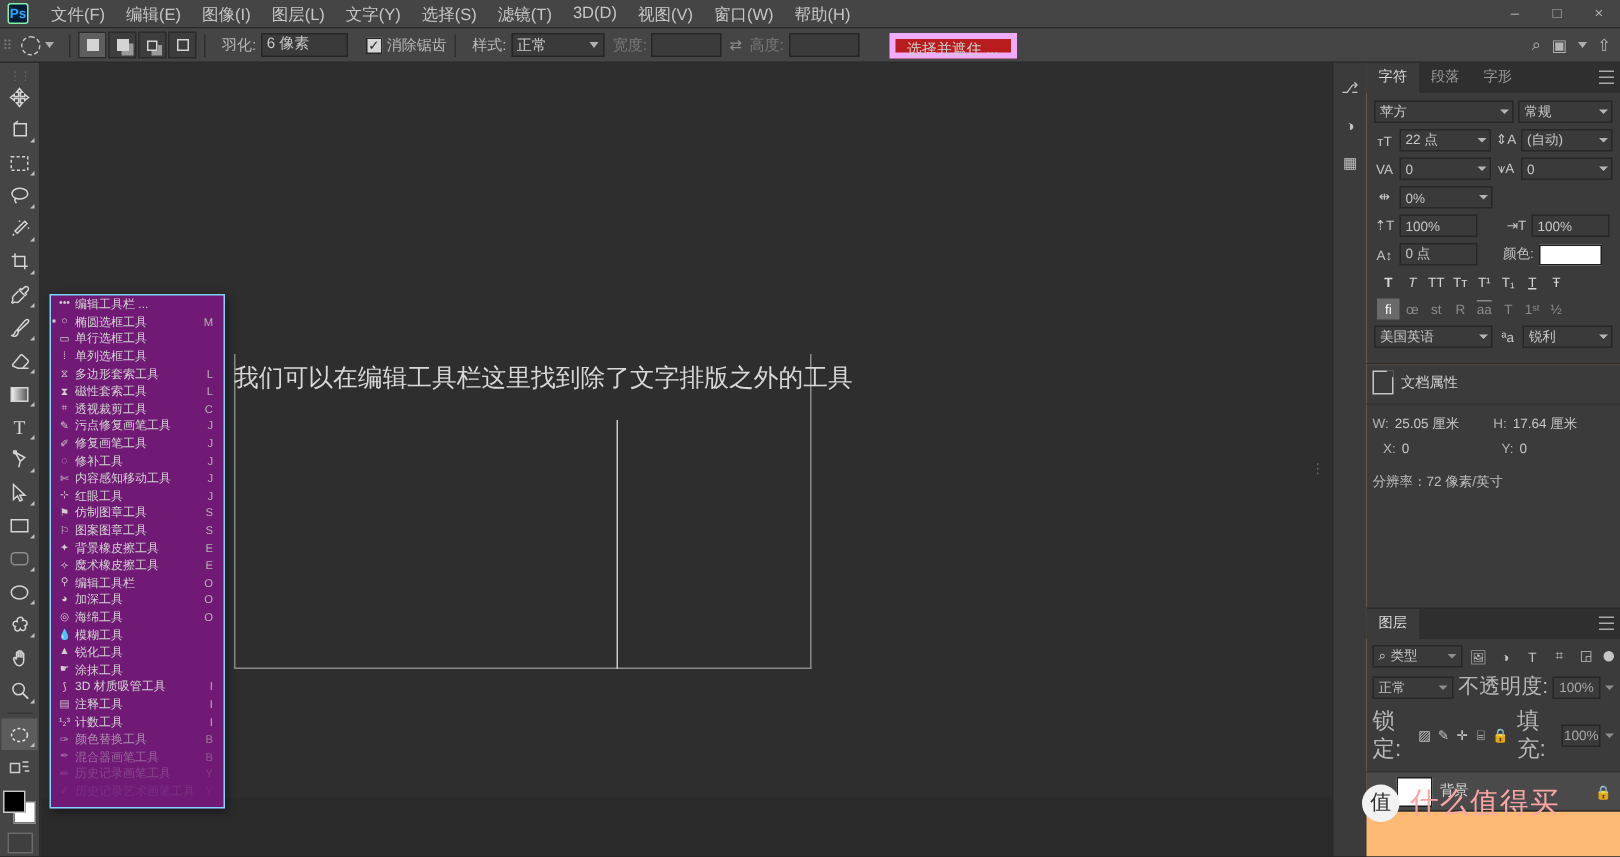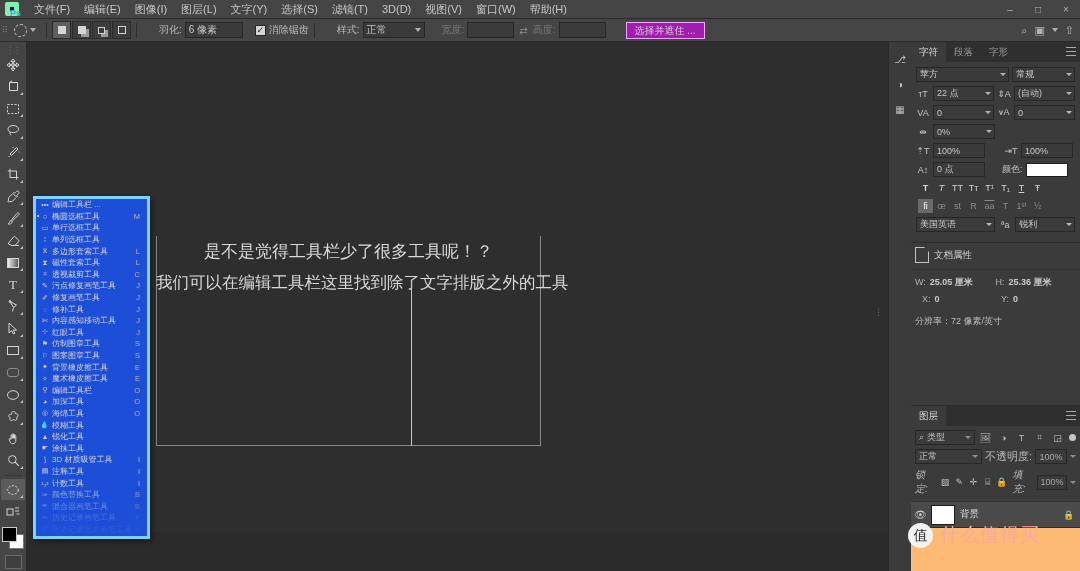--- a/index.html
+++ b/index.html
@@ -13,21 +13,21 @@
   .app { position: relative; width: 1080px; height: 571px; background: #323232; }
 
   
   .menubar {
     position: absolute; left: 0; top: 0; width: 1080px; height: 19px;
     background: #454545; display: flex; align-items: center;
     border-bottom: 1px solid #2b2b2b;
   }
   .ps-logo {
     width: 14px; height: 14px; margin-left: 5px; margin-right: 8px;
-    background: #001e36; border: 5px solid #86efac; border-radius: 2px;
+    background: #001e36; border: 1px solid #86efac; border-radius: 2px;
     color: #31a8ff; font-size: 9px; line-height: 12px; text-align: center;
     font-weight: bold;
   }
   .menu-item {
     color: #c6c6c6; font-size: 11px; padding: 2px 7px; white-space: nowrap;
     cursor: default;
   }
   .win-btns { position: absolute; right: 0; top: 0; display: flex; height: 19px; }
   .win-btn {
     width: 28px; height: 19px; display: flex; align-items: center; justify-content: center;
@@ -56,39 +56,39 @@
   .sel-modes { display: flex; gap: 1px; }
   .sel-mode {
     width: 19px; height: 18px; background: #3d3d3d; border: 1px solid #2b2b2b;
     display: flex; align-items: center; justify-content: center;
   }
   .sel-mode.active { background: #5e5e5e; }
   .sm-sq { width: 8px; height: 8px; background: #d4d4d4; }
   .sm-sq2 { width: 8px; height: 8px; background: #d4d4d4; box-shadow: 3px 3px 0 0 #9a9a9a; }
   .sm-sq3 { width: 7px; height: 7px; border: 1px solid #d4d4d4; box-shadow: 3px 3px 0 0 #9a9a9a; }
   .sm-sq4 { width: 8px; height: 8px; border: 1px solid #d4d4d4; }
-  .lbl { color: #b8b8b8; font-size: 10px; margin: 0 3px 0 17px; white-space: nowrap; }
+  .lbl { color: #b8b8b8; font-size: 10px; margin: 0 3px 0 6px; white-space: nowrap; }
   .lbl.dim { color: #797979; }
   .num-field {
     background: #3a3a3a; border: 1px solid #262626; color: #c8c8c8;
     height: 16px; line-height: 14px; font-size: 10px; padding: 0 3px;
   }
   .num-field.dim { color: #7a7a7a; background: #3b3b3b; }
   .chk-box {
     width: 11px; height: 11px; background: #d6d6d6; border: 1px solid #262626;
     color: #2b2b2b; font-size: 9px; line-height: 9px; text-align: center; margin-right: 3px;
   }
   .select-box {
     background: #3a3a3a; border: 1px solid #262626; color: #c8c8c8; height: 16px;
     font-size: 10px; display: flex; align-items: center; justify-content: space-between;
     padding: 0 3px; gap: 6px;
   }
   .swap-ico { color: #8d8d8d; font-size: 10px; margin: 0 5px; }
   .btn-pill {
-    background: #a21caf; border: 1px solid #f0abfc; color: #cfcfcf;
+    background: #b91c1c; border: 4px solid #f0abfc; color: #cfcfcf;
     font-size: 10px; padding: 2px 8px; height: 17px; line-height: 12px;
   }
 
   
   .toolbar {
     position: absolute; left: 0; top: 42px; width: 27px; height: 529px;
     background: #454545; border-right: 1px solid #2b2b2b;
     display: flex; flex-direction: column; align-items: center; padding-top: 4px;
   }
   .tb-grip { color: #6d6d6d; font-size: 8px; height: 8px; letter-spacing: -1px; }
@@ -134,21 +134,21 @@
   .text-caret {
     position: absolute; left: 384px; top: 238px; width: 1px; height: 166px; background: #c8c8c8;
   }
   .canvas-tick {
     position: absolute; right: 5px; top: 265px; color: #6a6a6a; font-size: 9px;
   }
 
   
   .tool-flyout {
     position: absolute; left: 33px; top: 196px; width: 117px; height: 343px;
-    background: #1d4ed8; border: 3px solid #7dd3fc;
+    background: #701a75; border: 1px solid #7dd3fc;
     box-shadow: 2px 2px 6px rgba(0,0,0,.45);
     overflow: hidden; font-size: 8px;
   }
   .tf-row {
     height: 11.6px; display: flex; align-items: center; position: relative;
     padding-left: 3px; color: #d0d0d0; white-space: nowrap;
   }
   .tf-bullet {
     position: absolute; left: 1px; top: 4.5px; width: 2px; height: 2px; background: #cfcfcf;
   }
@@ -231,46 +231,46 @@
   .doc-ico::after {
     content: ''; position: absolute; right: -1px; top: -1px;
     border-left: 5px solid transparent; border-top: 5px solid #3b3b3b;
   }
   .prop-title { color: #d0d0d0; font-size: 9.5px; }
   .prop-divider { height: 1px; background: #313131; margin: 0 0 6px 0; }
   .prop-grid { padding: 0 4px; }
   .prow { display: flex; margin-bottom: 5px; }
   .pcell { flex: 1; display: flex; align-items: baseline; gap: 4px; }
   .pk { color: #b4b4b4; font-size: 9px; }
-  .pv { color: #c9c9c9; font-size: 9px; font-weight: bold; }
+  .pv { color: #c9c9c9; font-size: 9px; }
   .pres { color: #bdbdbd; font-size: 9px; padding: 6px 4px 0 4px; }
 
   
   .lay-filter { display: flex; align-items: center; gap: 3px; padding: 4px; }
   .filter-sel {
     background: #3a3a3a; border: 1px solid #272727; height: 15px; width: 60px;
     display: flex; align-items: center; color: #c2c2c2; font-size: 9px; padding: 0 3px;
     justify-content: space-between;
   }
   .fico { width: 15px; height: 15px; display: flex; align-items: center; justify-content: center;
           color: #c2c2c2; font-size: 9px; }
   .tog-dot { width: 7px; height: 7px; border-radius: 50%; background: #c5c5c5; margin-left: 1px; }
   .blend-row { display: flex; align-items: center; gap: 3px; padding: 0 4px 4px 4px; }
   .blend-sel {
     background: #3a3a3a; border: 1px solid #272727; height: 15px; flex: 1;
     display: flex; align-items: center; justify-content: space-between;
     color: #c2c2c2; font-size: 9px; padding: 0 3px;
   }
-  .op-lbl { color: #b8b8b8; font-size: 11px; white-space: nowrap; }
+  .op-lbl { color: #b8b8b8; font-size: 14px; white-space: nowrap; }
   .op-val {
     background: #3a3a3a; border: 1px solid #272727; height: 15px; width: 32px;
     color: #a9a9a9; font-size: 9px; display: flex; align-items: center; justify-content: center;
   }
   .lock-row { display: flex; align-items: center; gap: 3px; padding: 0 4px 5px 4px; }
-  .lock-lbl { color: #b8b8b8; font-size: 10px; font-style: italic; }
+  .lock-lbl { color: #b8b8b8; font-size: 15px; }
   .lock-ico { width: 12px; color: #c0c0c0; font-size: 9px; text-align: center; }
   .layer-item {
     display: flex; align-items: center; height: 26px; background: #4a4a4a;
     border-top: 1px solid #333; padding: 0 5px 0 3px; gap: 5px;
   }
   .eye { color: #d0d0d0; font-size: 10px; width: 12px; text-align: center; }
   .lay-thumb { width: 24px; height: 20px; background: #fff; border: 1px solid #1c1c1c; }
   .lay-name { color: #d8d8d8; font-size: 9.5px; flex: 1; }
   .lay-lock { color: #b8b8b8; font-size: 9px; }
 
@@ -493,21 +493,20 @@
       <div class="cs-bg"></div>
       <div class="cs-fg"></div>
     </div>
     <div class="qm-btn"></div>
   </div>
 
   <div class="canvas-area">
     <div class="doc-canvas">
       <div class="textbox"></div>
       <div class="canvas-text-wrap">
-        <div class="canvas-line">是不是觉得工具栏少了很多工具呢！？</div>
         <div class="canvas-line l2">我们可以在编辑工具栏这里找到除了文字排版之外的工具</div>
       </div>
       <div class="text-caret"></div>
       <div class="canvas-tick">⋮</div>
     </div>
 
   </div>
 
   <div class="tool-flyout">
 
@@ -817,21 +816,21 @@
       </div>
       <div class="prop-divider"></div>
       <div class="prop-grid">
         <div class="prow">
           <div class="pcell">
             <span class="pk">W:</span>
             <span class="pv">25.05 厘米</span>
           </div>
           <div class="pcell">
             <span class="pk">H:</span>
-            <span class="pv">25.36 厘米</span>
+            <span class="pv">17.64 厘米</span>
           </div>
         </div>
         <div class="prow">
           <div class="pcell" style="padding-left:7px">
             <span class="pk">X:</span>
             <span class="pv">0</span>
           </div>
           <div class="pcell" style="padding-left:4px">
             <span class="pk">Y:</span>
             <span class="pv">0</span>

